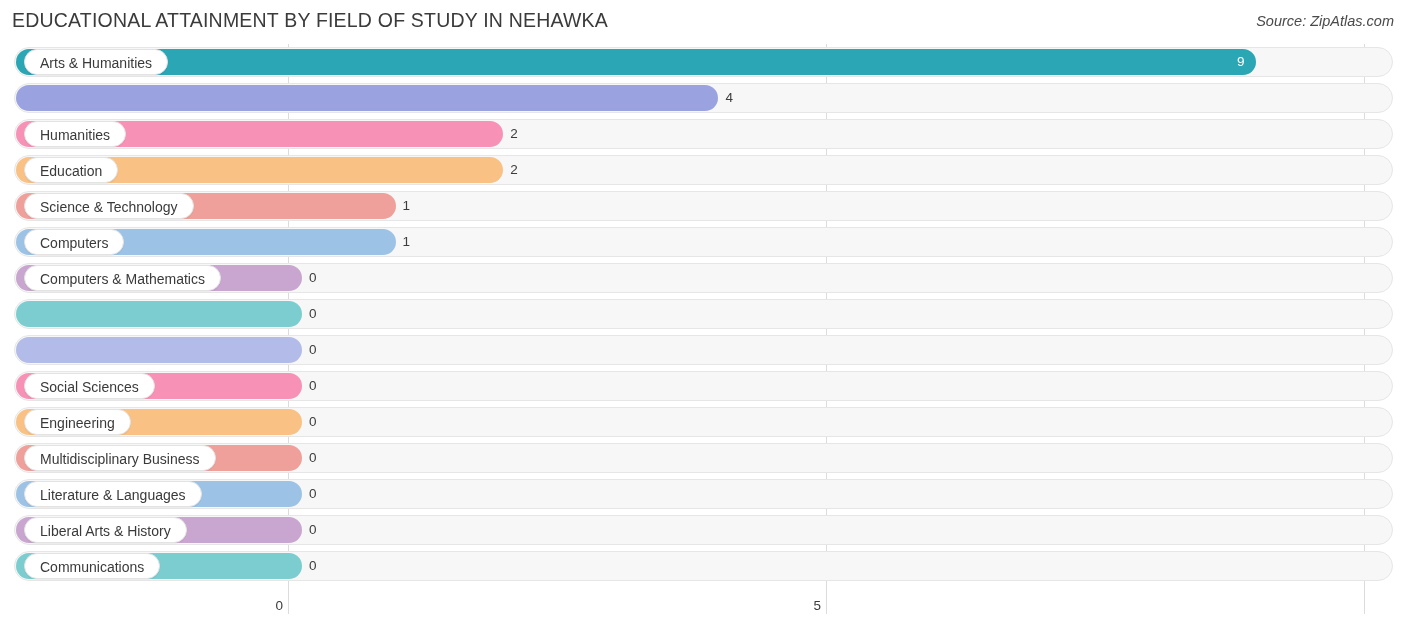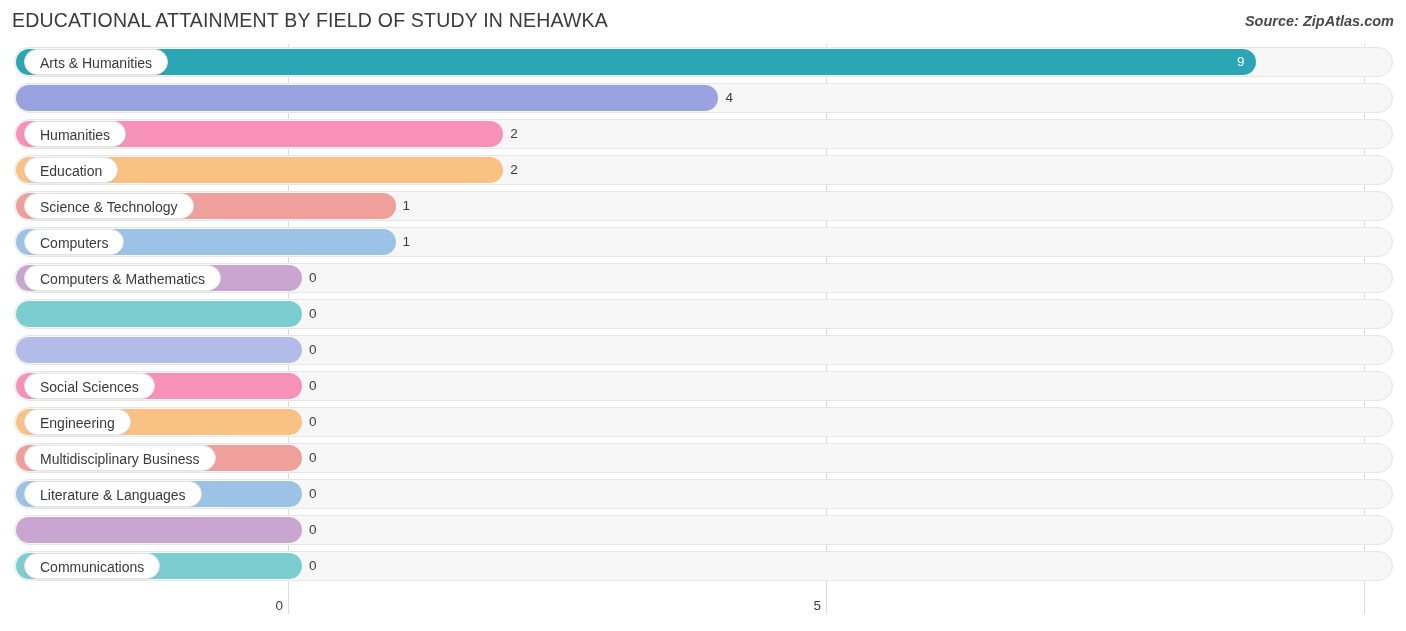--- a/index.html
+++ b/index.html
@@ -35,21 +35,21 @@
     letter-spacing: 0.2px;
     color: #3b3b3b;
     white-space: nowrap;
   }
   .source {
     position: absolute;
     right: 12px;
     top: 13px;
     font-size: 14.5px;
     font-style: italic;
-    font-weight: bold;
+    font-weight: normal;
     color: #4a4a4a;
     white-space: nowrap;
   }
 
   
   .plot {
     position: absolute;
     left: 0;
     top: 44px;
     width: 1406px;
@@ -241,20 +241,21 @@
         <div class="row">
           <div class="track"></div>
           <div class="bar" style="width: 286px; background: rgb(156, 195, 229);"></div>
           <div class="bar-value" style="left: 309px;">0</div>
           <div class="pill">Literature &amp; Languages</div>
         </div>
         <div class="row">
           <div class="track"></div>
           <div class="bar" style="width: 286px; background: rgb(201, 166, 207);"></div>
           <div class="bar-value" style="left: 309px;">0</div>
+          <div class="pill">Liberal Arts &amp; History</div>
         </div>
         <div class="row">
           <div class="track"></div>
           <div class="bar" style="width: 286px; background: rgb(124, 205, 208);"></div>
           <div class="bar-value" style="left: 309px;">0</div>
           <div class="pill">Communications</div>
         </div>
       </div>
   </div>
 

